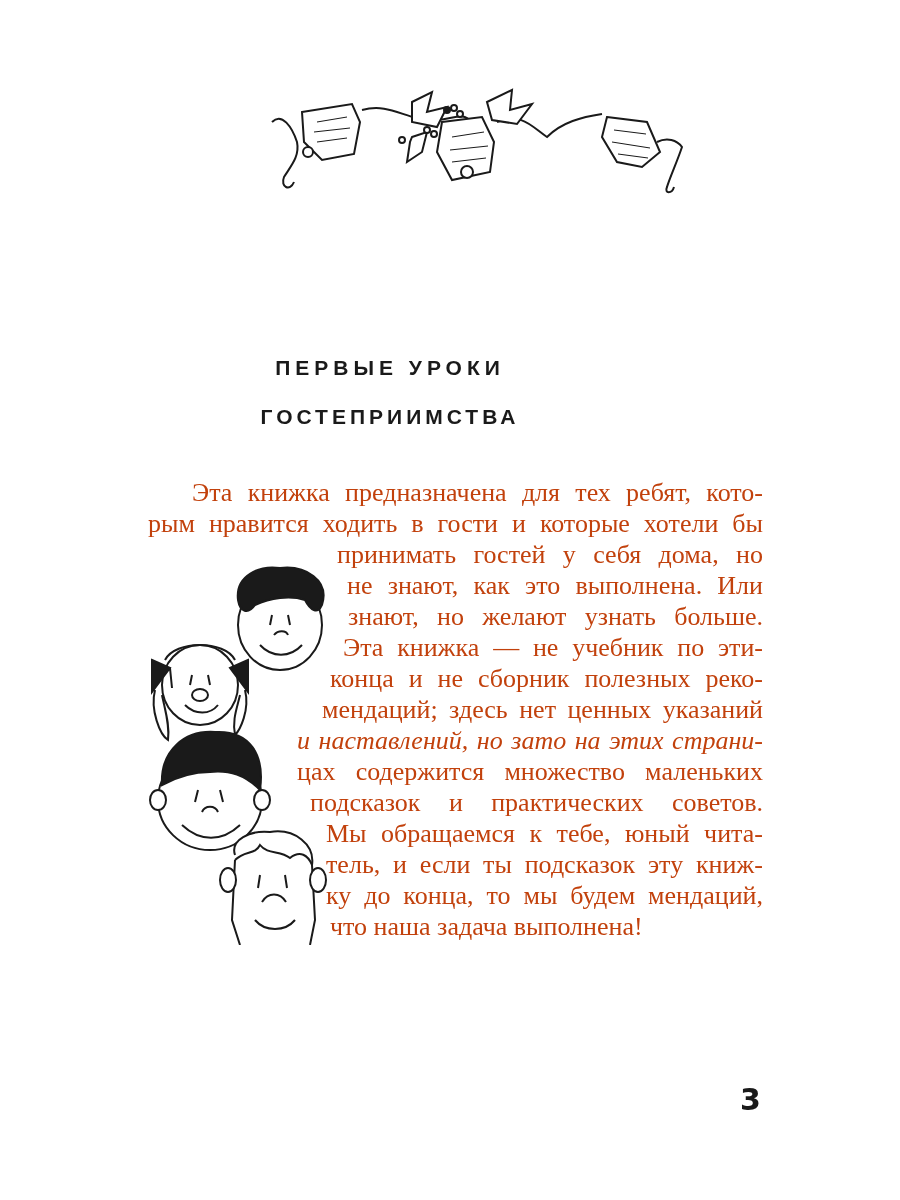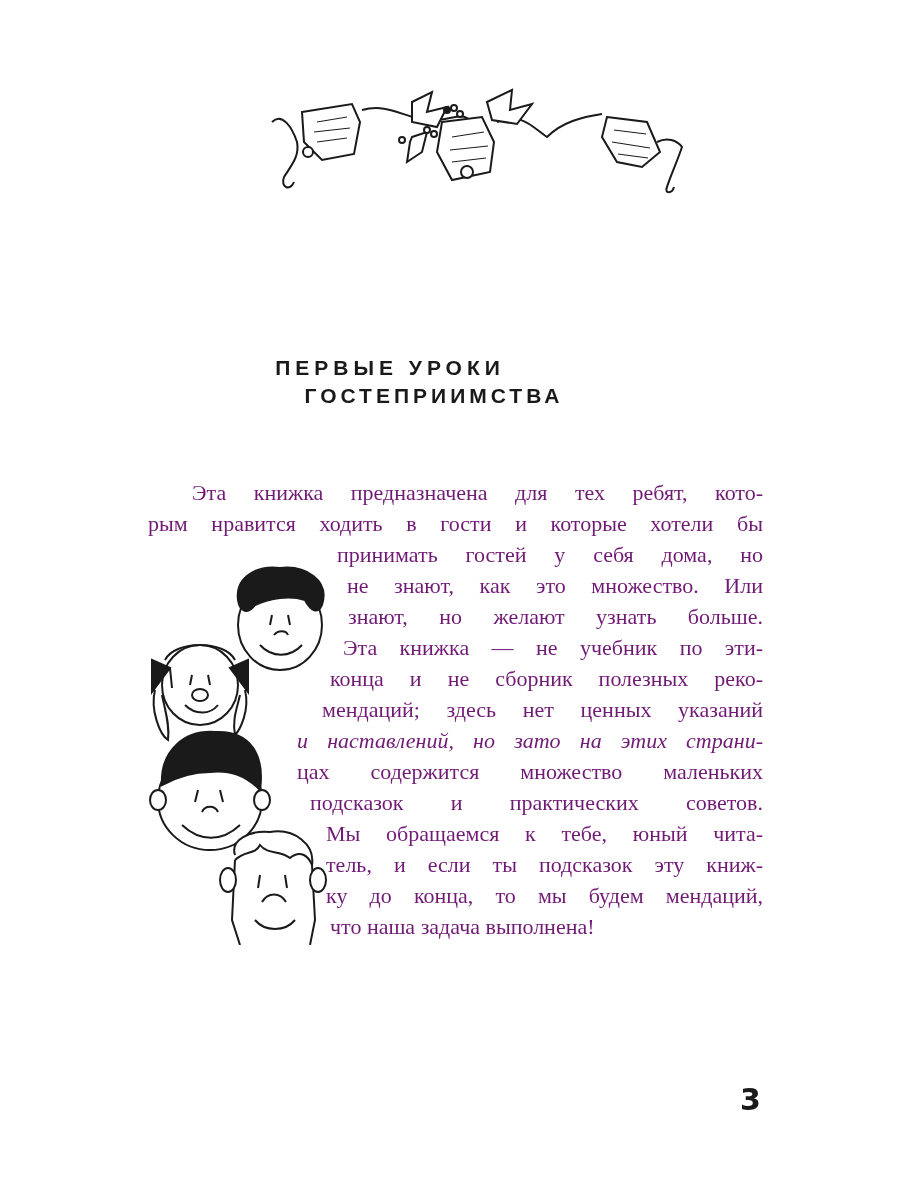--- a/index.html
+++ b/index.html
@@ -1,21 +1,21 @@
 <!DOCTYPE html>
 <html><head>
   <meta charset="utf-8">
   <style>
     html, body { margin: 0; padding: 0; background: #ffffff; }
     body { width: 900px; height: 1200px; position: relative; overflow: hidden; font-family: "Liberation Serif", serif; color: #1b1b1b; }
     .ornament { position: absolute; left: 262px; top: 82px; width: 440px; height: 120px; }
     .title { position: absolute; left: 0; width: 780px; text-align: center; font-family: Liberation Sans, sans-serif; font-weight: bold; letter-spacing: 5px; font-size: 21px; color: #1a1a1a; }
     .title.l1 { top: 356px; }
-    .title.l2 { top: 384px; letter-spacing: 4px; padding-left: 44px; }
-    .line { position: absolute; right: 137px; font-size: 22px; line-height: 30px; white-space: nowrap; text-align: justify; text-align-last: justify; color: #701a75; }
+    .title.l2 { top: 405px; letter-spacing: 4px; }
+    .line { position: absolute; right: 137px; font-size: 26px; line-height: 30px; white-space: nowrap; text-align: justify; text-align-last: justify; color: #c2410c; }
     .illus { position: absolute; left: 140px; top: 560px; width: 200px; height: 385px; }
     .page-num { position: absolute; left: 740px; top: 1082px; font-family: "DejaVu Sans", sans-serif; font-weight: bold; font-size: 30px; color: #1a1a1a; }
   </style>
 </head>
 <body>
 
 <svg class="ornament" viewBox="0 0 440 120" fill="none" stroke="#1a1a1a" stroke-width="2">
 
   <path d="M10 40 C20 30 30 45 35 60 C38 75 28 85 22 95 C18 105 28 110 32 100"></path>
   <path d="M100 28 C130 20 145 40 175 38 C195 36 200 30 210 40"></path>
@@ -43,21 +43,21 @@
   <path d="M345 35 L385 40 L398 70 L380 85 L355 80 L340 55 Z" fill="#fff"></path>
   <path d="M352 48 L384 52 M350 60 L388 66 M356 72 L386 76" stroke-width="1"></path>
 </svg>
 
 <div class="title l1">ПЕРВЫЕ УРОКИ</div>
 <div class="title l2">ГОСТЕПРИИМСТВА</div>
 
 <div class="line" style="top:478px; left:192px;">Эта книжка предназначена для тех ребят, кото-</div>
 <div class="line" style="top:509px; left:148px;">рым нравится ходить в гости и которые хотели бы</div>
 <div class="line" style="top:540px; left:337px;">принимать гостей у себя дома, но</div>
-<div class="line" style="top:571px; left:347px;">не знают, как это множество. Или</div>
+<div class="line" style="top:571px; left:347px;">не знают, как это выполнена. Или</div>
 <div class="line" style="top:602px; left:348px;">знают, но желают узнать больше.</div>
 <div class="line" style="top:633px; left:343px;">Эта книжка — не учебник по эти-</div>
 <div class="line" style="top:664px; left:330px;">конца и не сборник полезных реко-</div>
 <div class="line" style="top:695px; left:322px;">мендаций; здесь нет ценных указаний</div>
 <div class="line" style="top:726px; left:297px;font-style:italic;">и наставлений, но зато на этих страни-</div>
 <div class="line" style="top:757px; left:297px;">цах содержится множество маленьких</div>
 <div class="line" style="top:788px; left:310px;">подсказок и практических советов.</div>
 <div class="line" style="top:819px; left:326px;">Мы обращаемся к тебе, юный чита-</div>
 <div class="line" style="top:850px; left:326px;">тель, и если ты подсказок эту книж-</div>
 <div class="line" style="top:881px; left:326px;">ку до конца, то мы будем мендаций,</div>

